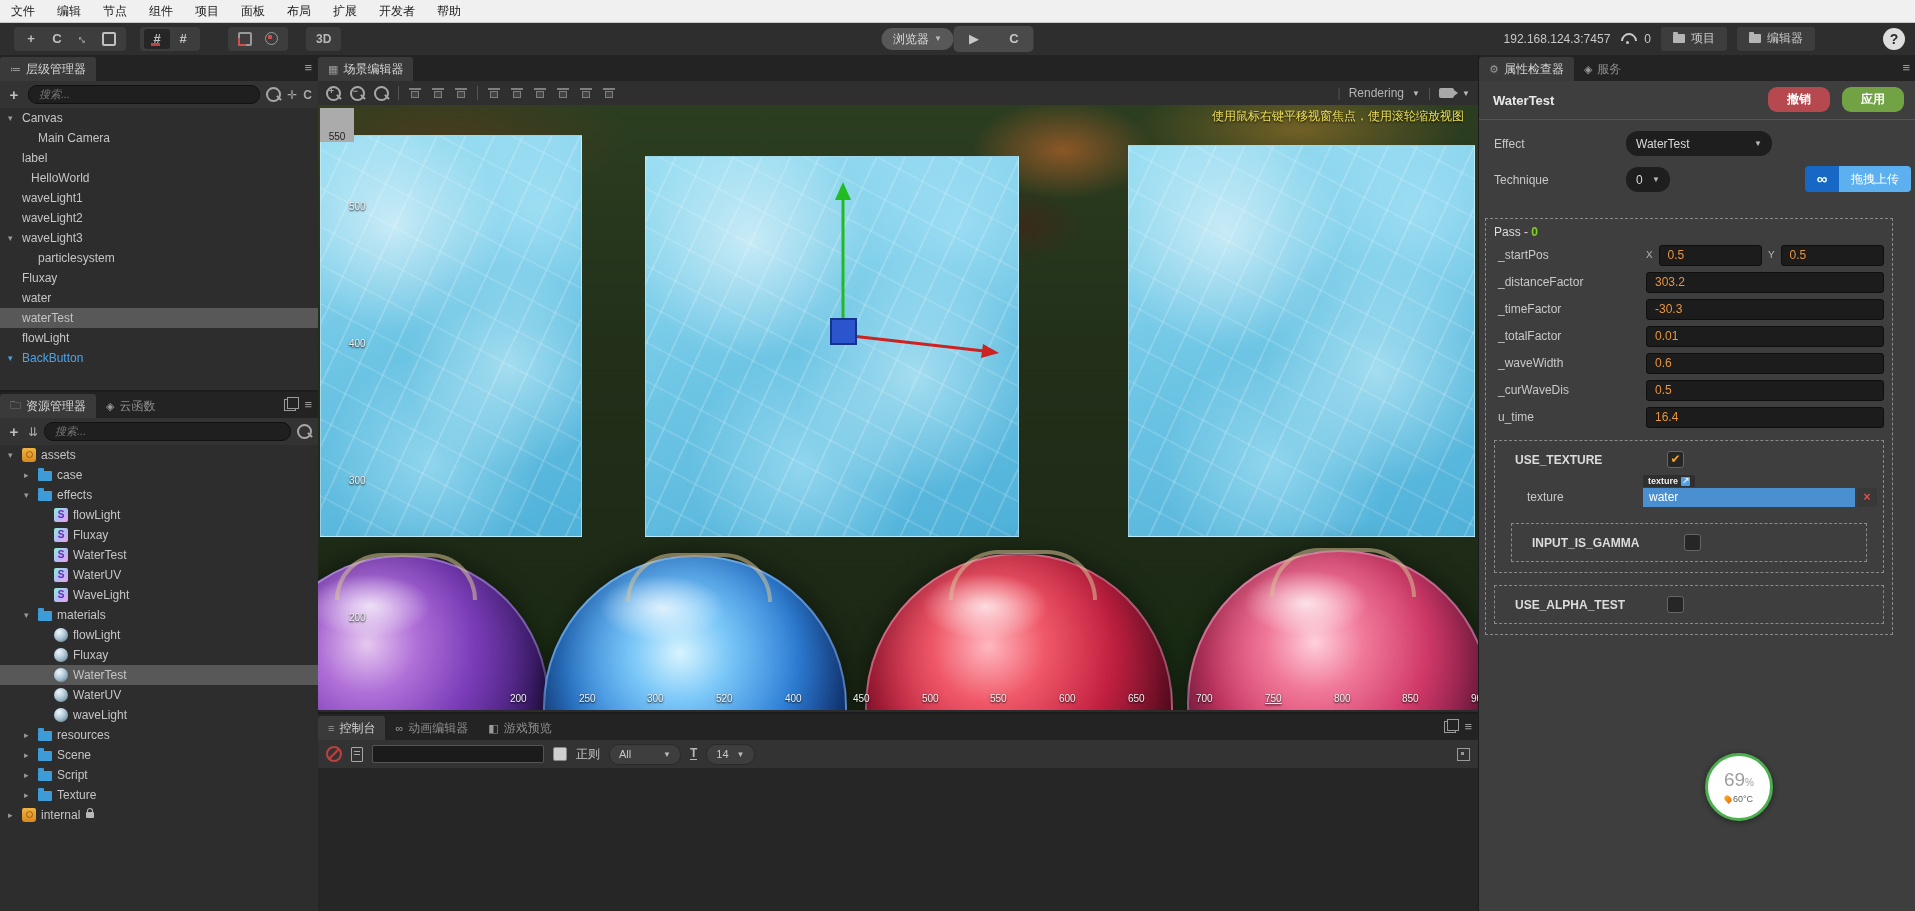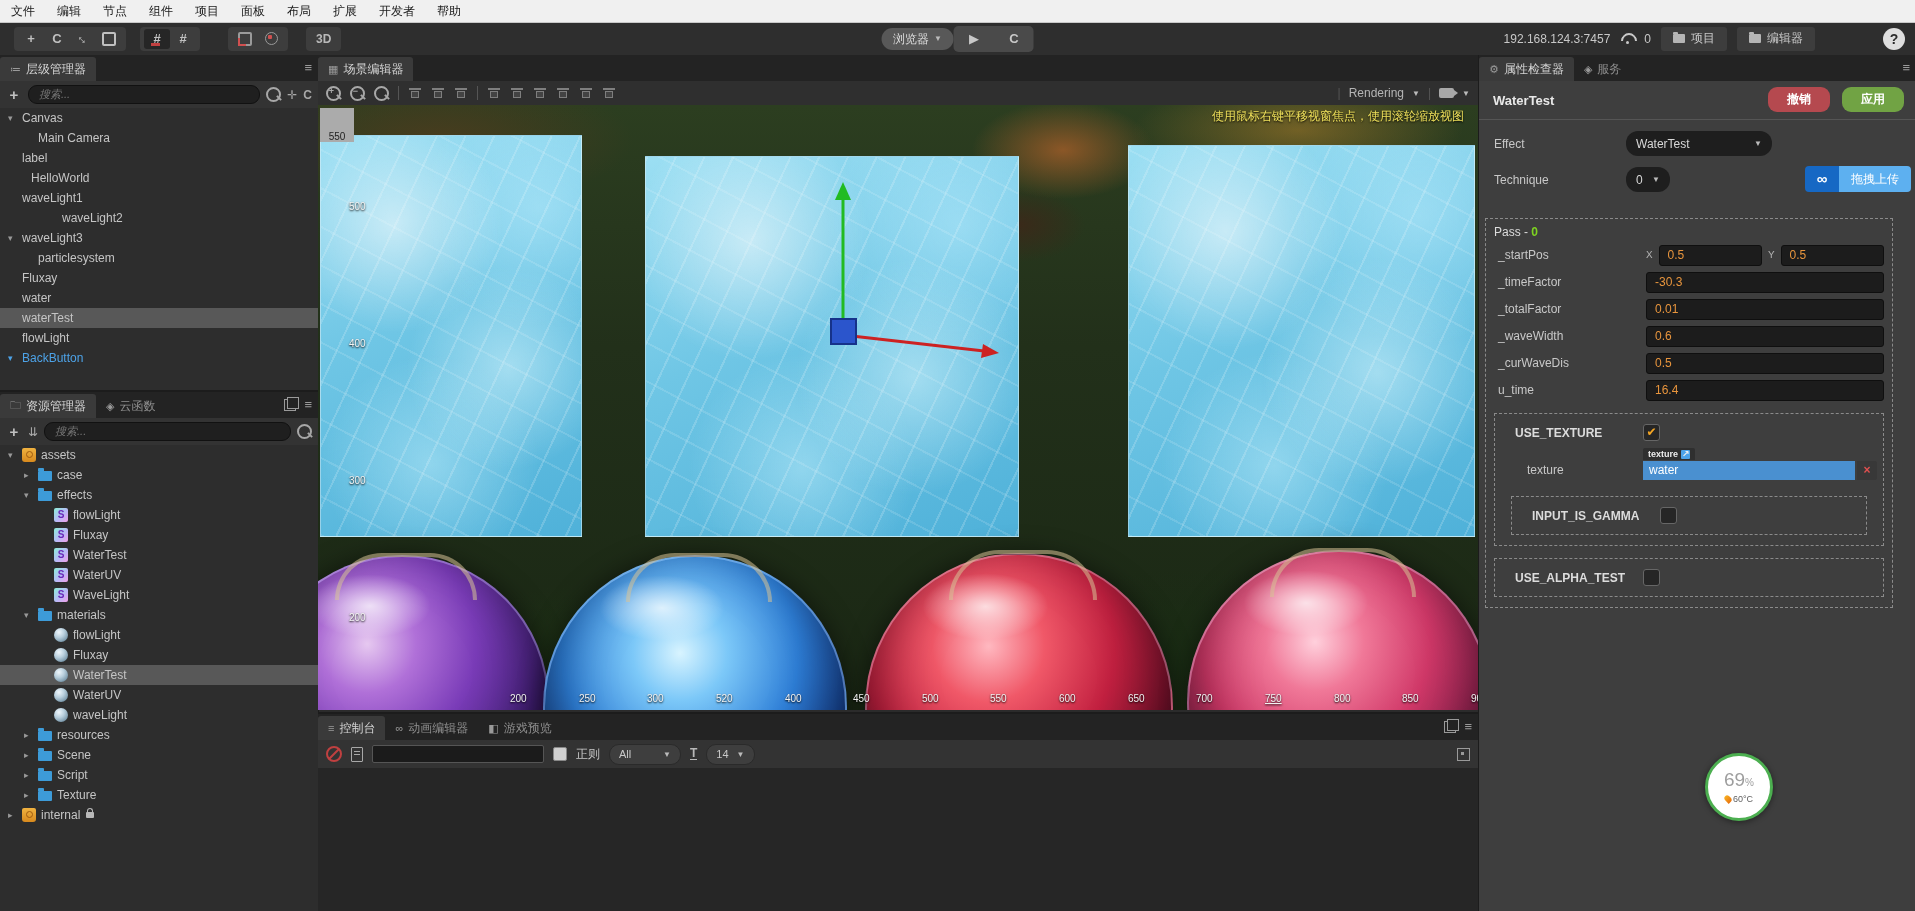--- a/index.html
+++ b/index.html
@@ -176,21 +176,21 @@
   #pass-box{position:absolute;left:6px;right:23px;top:163px;border:1px dashed #8a8a8a;padding:6px 0 10px 0;}
   #pass-title{color:#ddd;font-size:12px;padding-left:8px;}
   #pass-title b{color:#7ed321;font-weight:bold;}
   .prow{height:22px;display:flex;align-items:center;margin-top:5px;}
   .pname{width:148px;padding-left:12px;color:#c8c8c8;font-size:12px;flex:none;}
   .pctl{flex:1;display:flex;align-items:center;margin-right:8px;gap:6px;}
   .axis{color:#b0b0b0;font-size:11px;font-family:"Liberation Mono","DejaVu Sans Mono",monospace;}
   .pinput{flex:1;height:19px;background:#1c1c1c;border:1px solid #0f0f0f;border-radius:3px;
     color:#e8953d;font-size:12px;line-height:19px;padding:0 8px;}
   .feat-box{border:1px dashed #8a8a8a;margin:12px 8px 0 8px;padding:10px 6px;}
-  .feat-row{display:flex;align-items:center;}
+  .feat-row{display:flex;align-items:center;gap:24px;}
   .feat-label{color:#dcdcdc;font-size:12px;font-weight:bold;padding-left:14px;width:128px;flex:none;}
   .chk{width:15px;height:15px;background:#262626;border:1px solid #666;border-radius:3px;
     color:#f5a623;font-size:12px;font-weight:bold;text-align:center;line-height:14px;}
   #texture-row{display:flex;align-items:flex-end;margin-top:20px;position:relative;}
   #texture-label{color:#c8c8c8;font-size:12px;padding-left:26px;width:116px;flex:none;line-height:19px;}
   #texture-tag{position:absolute;left:142px;top:-13px;background:#2f2f2f;border-radius:2px 2px 0 0;
     padding:1px 5px;display:flex;align-items:center;gap:3px;}
   #texture-tag span{color:#eee;font-size:9px;font-weight:bold;}
   .ext-icon{width:9px;height:9px;background:#4da3e8;color:#fff;font-size:7px;text-align:center;line-height:9px;border-radius:1px;}
   #texture-field{width:202px;height:19px;background:#4a90d0;color:#fff;font-size:12px;line-height:19px;padding:0 6px;}
@@ -313,21 +313,21 @@
           <span class="tlabel">label</span>
         </div>
         <div class="trow" style="padding-left: 17px; text-align: center;">
           <span class="arrow"></span>
           <span class="tlabel">HelloWorld</span>
         </div>
         <div class="trow" style="padding-left: 8px;">
           <span class="arrow"></span>
           <span class="tlabel">waveLight1</span>
         </div>
-        <div class="trow" style="padding-left: 8px; margin-left: 40px;">
+        <div class="trow" style="padding-left: 8px;">
           <span class="arrow"></span>
           <span class="tlabel">waveLight2</span>
         </div>
         <div class="trow" style="padding-left: 8px;">
           <span class="arrow">▾</span>
           <span class="tlabel">waveLight3</span>
         </div>
         <div class="trow" style="padding-left: 24px;">
           <span class="arrow"></span>
           <span class="tlabel">particlesystem</span>
@@ -643,20 +643,26 @@
         <div class="prow">
           <span class="pname">_startPos</span>
           <div class="pctl">
             <span class="axis">X</span>
             <div class="pinput">0.5</div>
             <span class="axis">Y</span>
             <div class="pinput">0.5</div>
           </div>
         </div>
         <div class="prow">
+          <span class="pname">_distanceFactor</span>
+          <div class="pctl">
+            <div class="pinput">303.2</div>
+          </div>
+        </div>
+        <div class="prow">
           <span class="pname">_timeFactor</span>
           <div class="pctl">
             <div class="pinput">-30.3</div>
           </div>
         </div>
         <div class="prow">
           <span class="pname">_totalFactor</span>
           <div class="pctl">
             <div class="pinput">0.01</div>
           </div>

